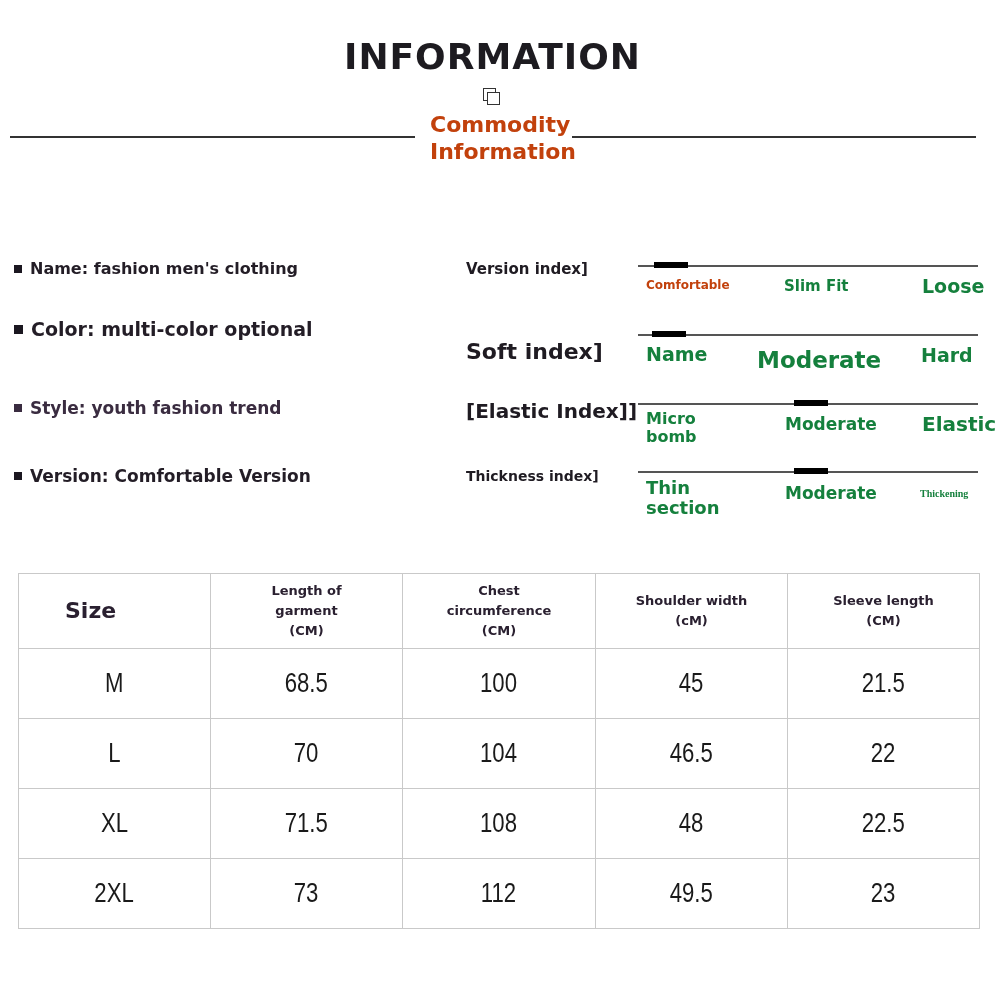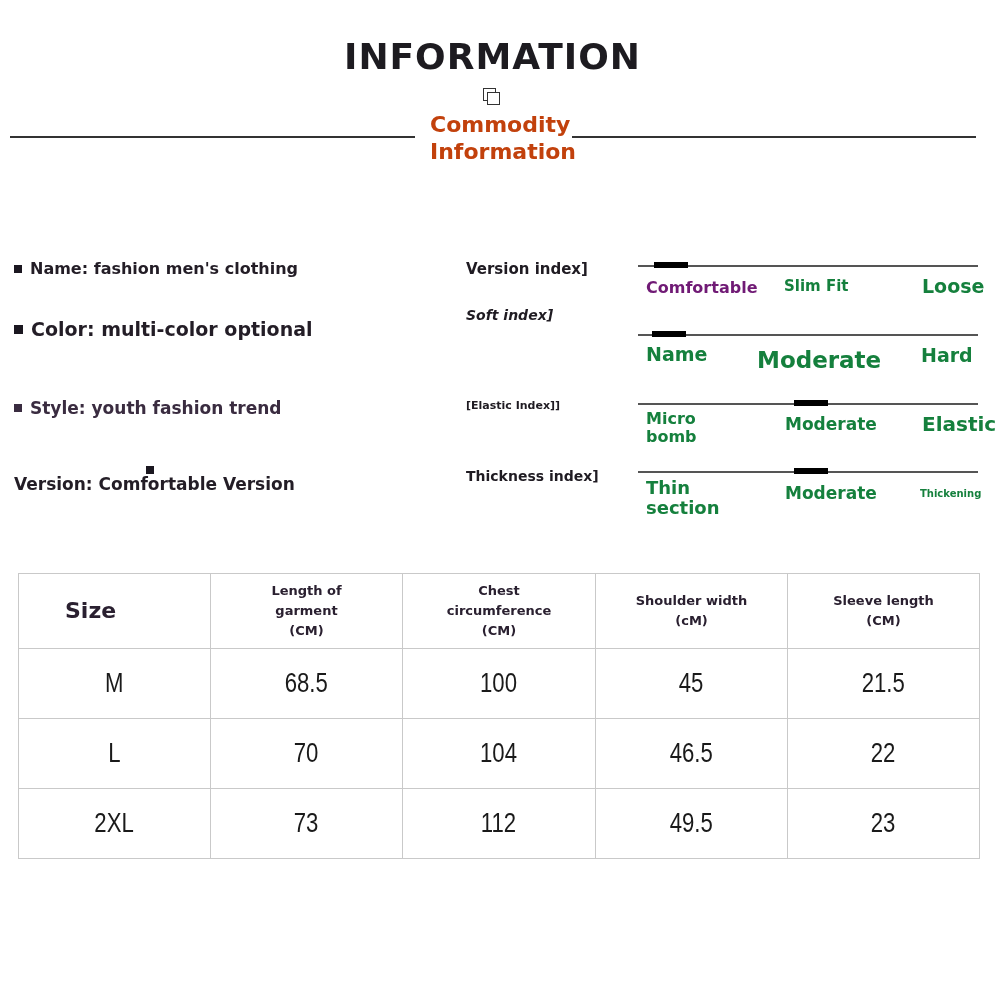--- a/index.html
+++ b/index.html
@@ -76,53 +76,53 @@
   <span>Name: fashion men's clothing</span>
 </div>
 <div class="abs attr" style="top:318px; font-size:19px;">
   <span class="bullet" style="width:9px;height:9px;"></span>
   <span>Color: multi-color optional</span>
 </div>
 <div class="abs attr" style="top:398px; font-size:17px; color:#3a2c40;">
   <span class="bullet" style="background:#3a2c40;"></span>
   <span>Style: youth fashion trend</span>
 </div>
-<div class="abs attr" style="top:466px; font-size:17px;flex-direction:column;">
+<div class="abs attr" style="top:466px; font-size:17px;">
   <span class="bullet"></span>
   <span>Version: Comfortable Version</span>
 </div>
 
 <div class="abs idx" style="top:260px; font-size:15px;">Version index]</div>
-<div class="abs idx" style="top:307px; font-size:14px;font-style:italic;">Soft index]</div>
-<div class="abs idx" style="top:399px; font-size:11px;">[Elastic Index]]</div>
+<div class="abs idx" style="top:339px; font-size:22px;">Soft index]</div>
+<div class="abs idx" style="top:399px; font-size:20px;">[Elastic Index]]</div>
 <div class="abs idx" style="top:468px; font-size:14px;">Thickness index]</div>
 
 <div class="abs scale-line" style="top:265px;"></div>
 <div class="abs scale-bar" style="left:654px; top:262px;"></div>
-<div class="abs lbl" style="left:646px; top:279px; font-size:16px; color:#701a75;">Comfortable</div>
+<div class="abs lbl" style="left:646px; top:279px; font-size:12px; color:#c2410c;">Comfortable</div>
 <div class="abs lbl" style="left:784px; top:278px; font-size:15px;">Slim Fit</div>
 <div class="abs lbl" style="left:922px; top:276px; font-size:19px;">Loose</div>
 
 <div class="abs scale-line" style="top:334px;"></div>
 <div class="abs scale-bar" style="left:652px; top:331px;"></div>
 <div class="abs lbl" style="left:646px; top:344px; font-size:19px;">Name</div>
 <div class="abs lbl" style="left:757px; top:348px; font-size:23px;">Moderate</div>
 <div class="abs lbl" style="left:921px; top:345px; font-size:19px;">Hard</div>
 
 <div class="abs scale-line" style="top:403px;"></div>
 <div class="abs scale-bar" style="left:794px; top:400px;"></div>
 <div class="abs lbl" style="left:646px; top:410px; font-size:16px; width:60px; white-space:normal;">Micro bomb</div>
 <div class="abs lbl" style="left:785px; top:415px; font-size:17px;">Moderate</div>
 <div class="abs lbl" style="left:922px; top:413px; font-size:20px;">Elastic</div>
 
 <div class="abs scale-line" style="top:471px;"></div>
 <div class="abs scale-bar" style="left:794px; top:468px;"></div>
 <div class="abs lbl" style="left:646px; top:478px; font-size:18px; width:80px; white-space:normal;">Thin section</div>
 <div class="abs lbl" style="left:785px; top:484px; font-size:17px;">Moderate</div>
-<div class="abs lbl" style="left:920px; top:488px; font-size:10px;">Thickening</div>
+<div class="abs lbl" style="left:920px; top:488px; font-size:10px;font-family:Liberation Serif, serif;">Thickening</div>
 
 <div class="abs table-wrap">
   <table class="size-table">
     <colgroup>
       <col style="width:192px">
         <col style="width:192px">
         <col style="width:193px">
         <col style="width:192px">
         <col style="width:192px">
     </colgroup>
@@ -158,20 +158,27 @@
         <td><span>21.5</span></td>
       </tr>
       <tr>
         <td><span>L</span></td>
         <td><span>70</span></td>
         <td><span>104</span></td>
         <td><span>46.5</span></td>
         <td><span>22</span></td>
       </tr>
       <tr>
+        <td><span>XL</span></td>
+        <td><span>71.5</span></td>
+        <td><span>108</span></td>
+        <td><span>48</span></td>
+        <td><span>22.5</span></td>
+      </tr>
+      <tr>
         <td><span>2XL</span></td>
         <td><span>73</span></td>
         <td><span>112</span></td>
         <td><span>49.5</span></td>
         <td><span>23</span></td>
       </tr>
     </tbody>
   </table>
 </div>
 

